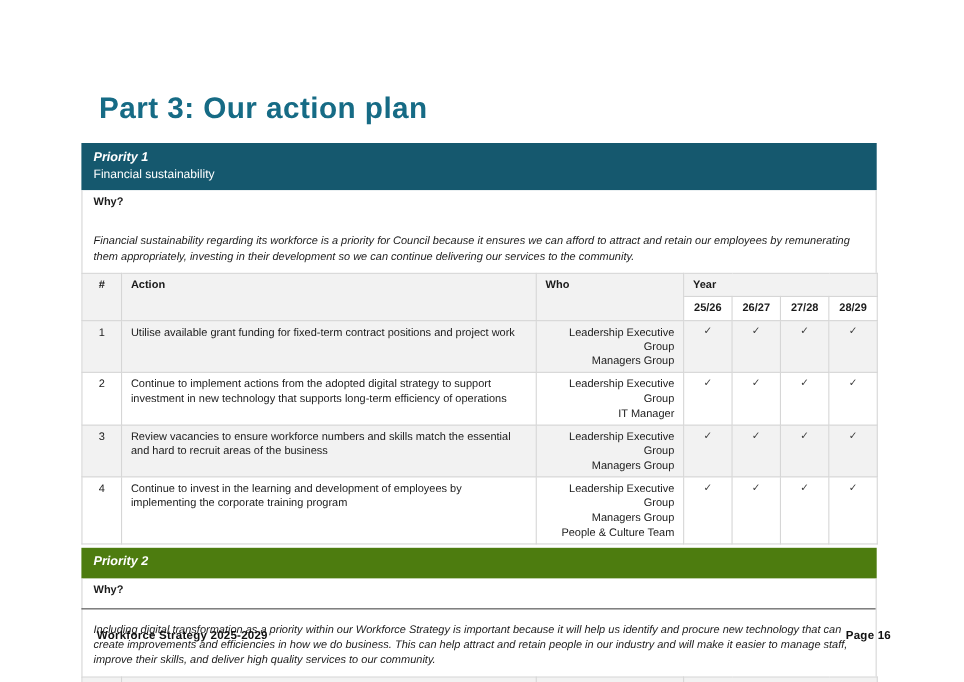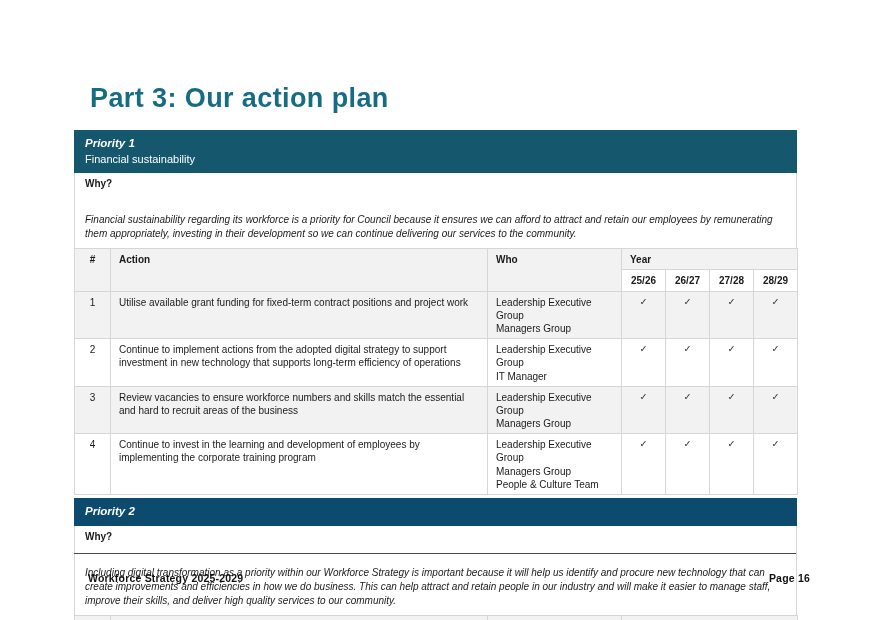--- a/index.html
+++ b/index.html
@@ -17,21 +17,21 @@
   .page-title {
     font-size: 27px; font-weight: bold; color: #166b85;
     letter-spacing: 0.4px; margin: 0 0 16px 16px; line-height: 1.1;
   }
 
   .priority-block { width: 723px; }
   .priority-block.p2 { margin-top: 3px; }
 
   .p-header { color: #ffffff; padding: 5px 11px 6px 11px; }
   .p1 .p-header { background: #15586e; }
-  .p2 .p-header { background: #0c4a6e; }
+  .p2 .p-header { background: #4d7c0f; }
   .p-label { font-weight: bold; font-size: 11.5px; line-height: 1.5; font-style: italic; }
   .p-name  { font-size: 11px; line-height: 1.4; }
 
   .why {
     border-left: 1px solid #d6d6d6; border-right: 1px solid #d6d6d6;
     padding: 4px 20px 7px 10px; font-size: 10px; line-height: 1.43;
     background: #ffffff;
   }
   .why-label { font-weight: bold; }
   .why-text  { font-style: italic; margin-top: 21px; }
@@ -46,21 +46,21 @@
     vertical-align: top; text-align: left;
     line-height: 1.32;
   }
   .action-table th { background: #f2f2f2; font-weight: bold; }
   th.year-head { text-align: left; }
   th.year-sub  { background: #ffffff; text-align: center; }
   th.num-head  { text-align: center; }
   td.num-cell  { text-align: center; }
   td.check-cell { text-align: center; color: #3d3d3d; font-size: 9.5px; }
   tbody tr.shaded td { background: #f2f2f2; }
-  td.who-cell { white-space: pre-line; }
+  td.who-cell { white-space: pre-line; text-align: right; }
 
   .footer-rule {
     position: absolute; left: 74px; top: 553px; width: 722px;
     border-top: 1px solid #4a4a4a; height: 0;
   }
   .footer {
     position: absolute; left: 88px; top: 572px; width: 722px;
     display: flex; justify-content: space-between;
     font-size: 10.5px; font-weight: bold; color: #111111;
     letter-spacing: 0.2px;

